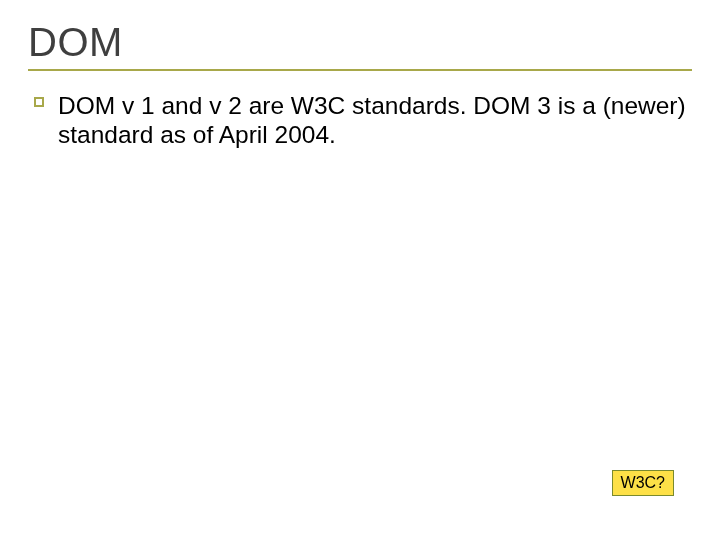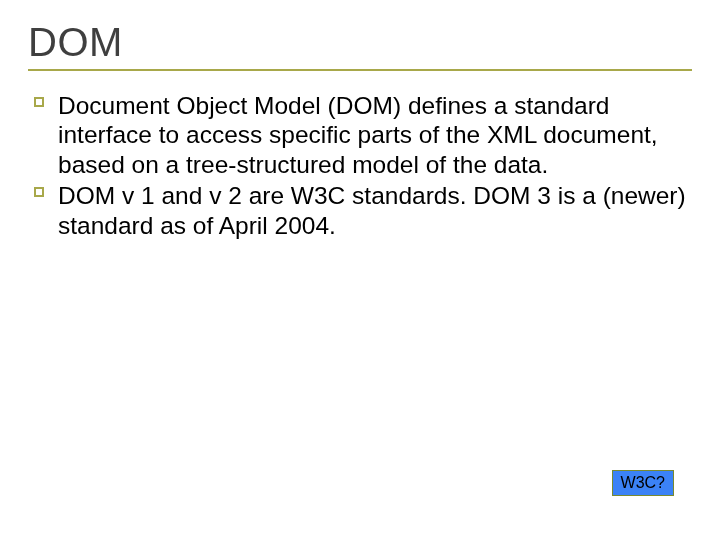--- a/index.html
+++ b/index.html
@@ -50,38 +50,34 @@
     top: 6px;
     width: 10px;
     height: 10px;
     border: 2px solid #a8a84a;
     background: transparent;
   }
   .badge {
     position: absolute;
     right: 46px;
     bottom: 44px;
-    background: #3b82f6;
+    background: #fde047;
     border: 1px solid #7a8a2e;
     padding: 3px 8px;
     font-size: 16px;
     font-family: Verdana, Geneva, sans-serif;
     color: #000000;
   }
 </style>
 </head>
 <body>
 
 <div class="slide">
   <h1 class="title">DOM</h1>
   <hr class="rule">
   <ul class="bullets">
     <li>
       <span class="bullet-mark"></span>
-      <span>Document Object Model (DOM) defines a standard interface to access specific parts of the XML document, based on a tree-structured model of the data.</span>
-    </li>
-    <li>
-      <span class="bullet-mark"></span>
       <span>DOM v 1 and v 2 are W3C standards. DOM 3 is a (newer) standard as of April 2004.</span>
     </li>
   </ul>
   <div class="badge">W3C?</div>
 </div>
 
 </body></html>

